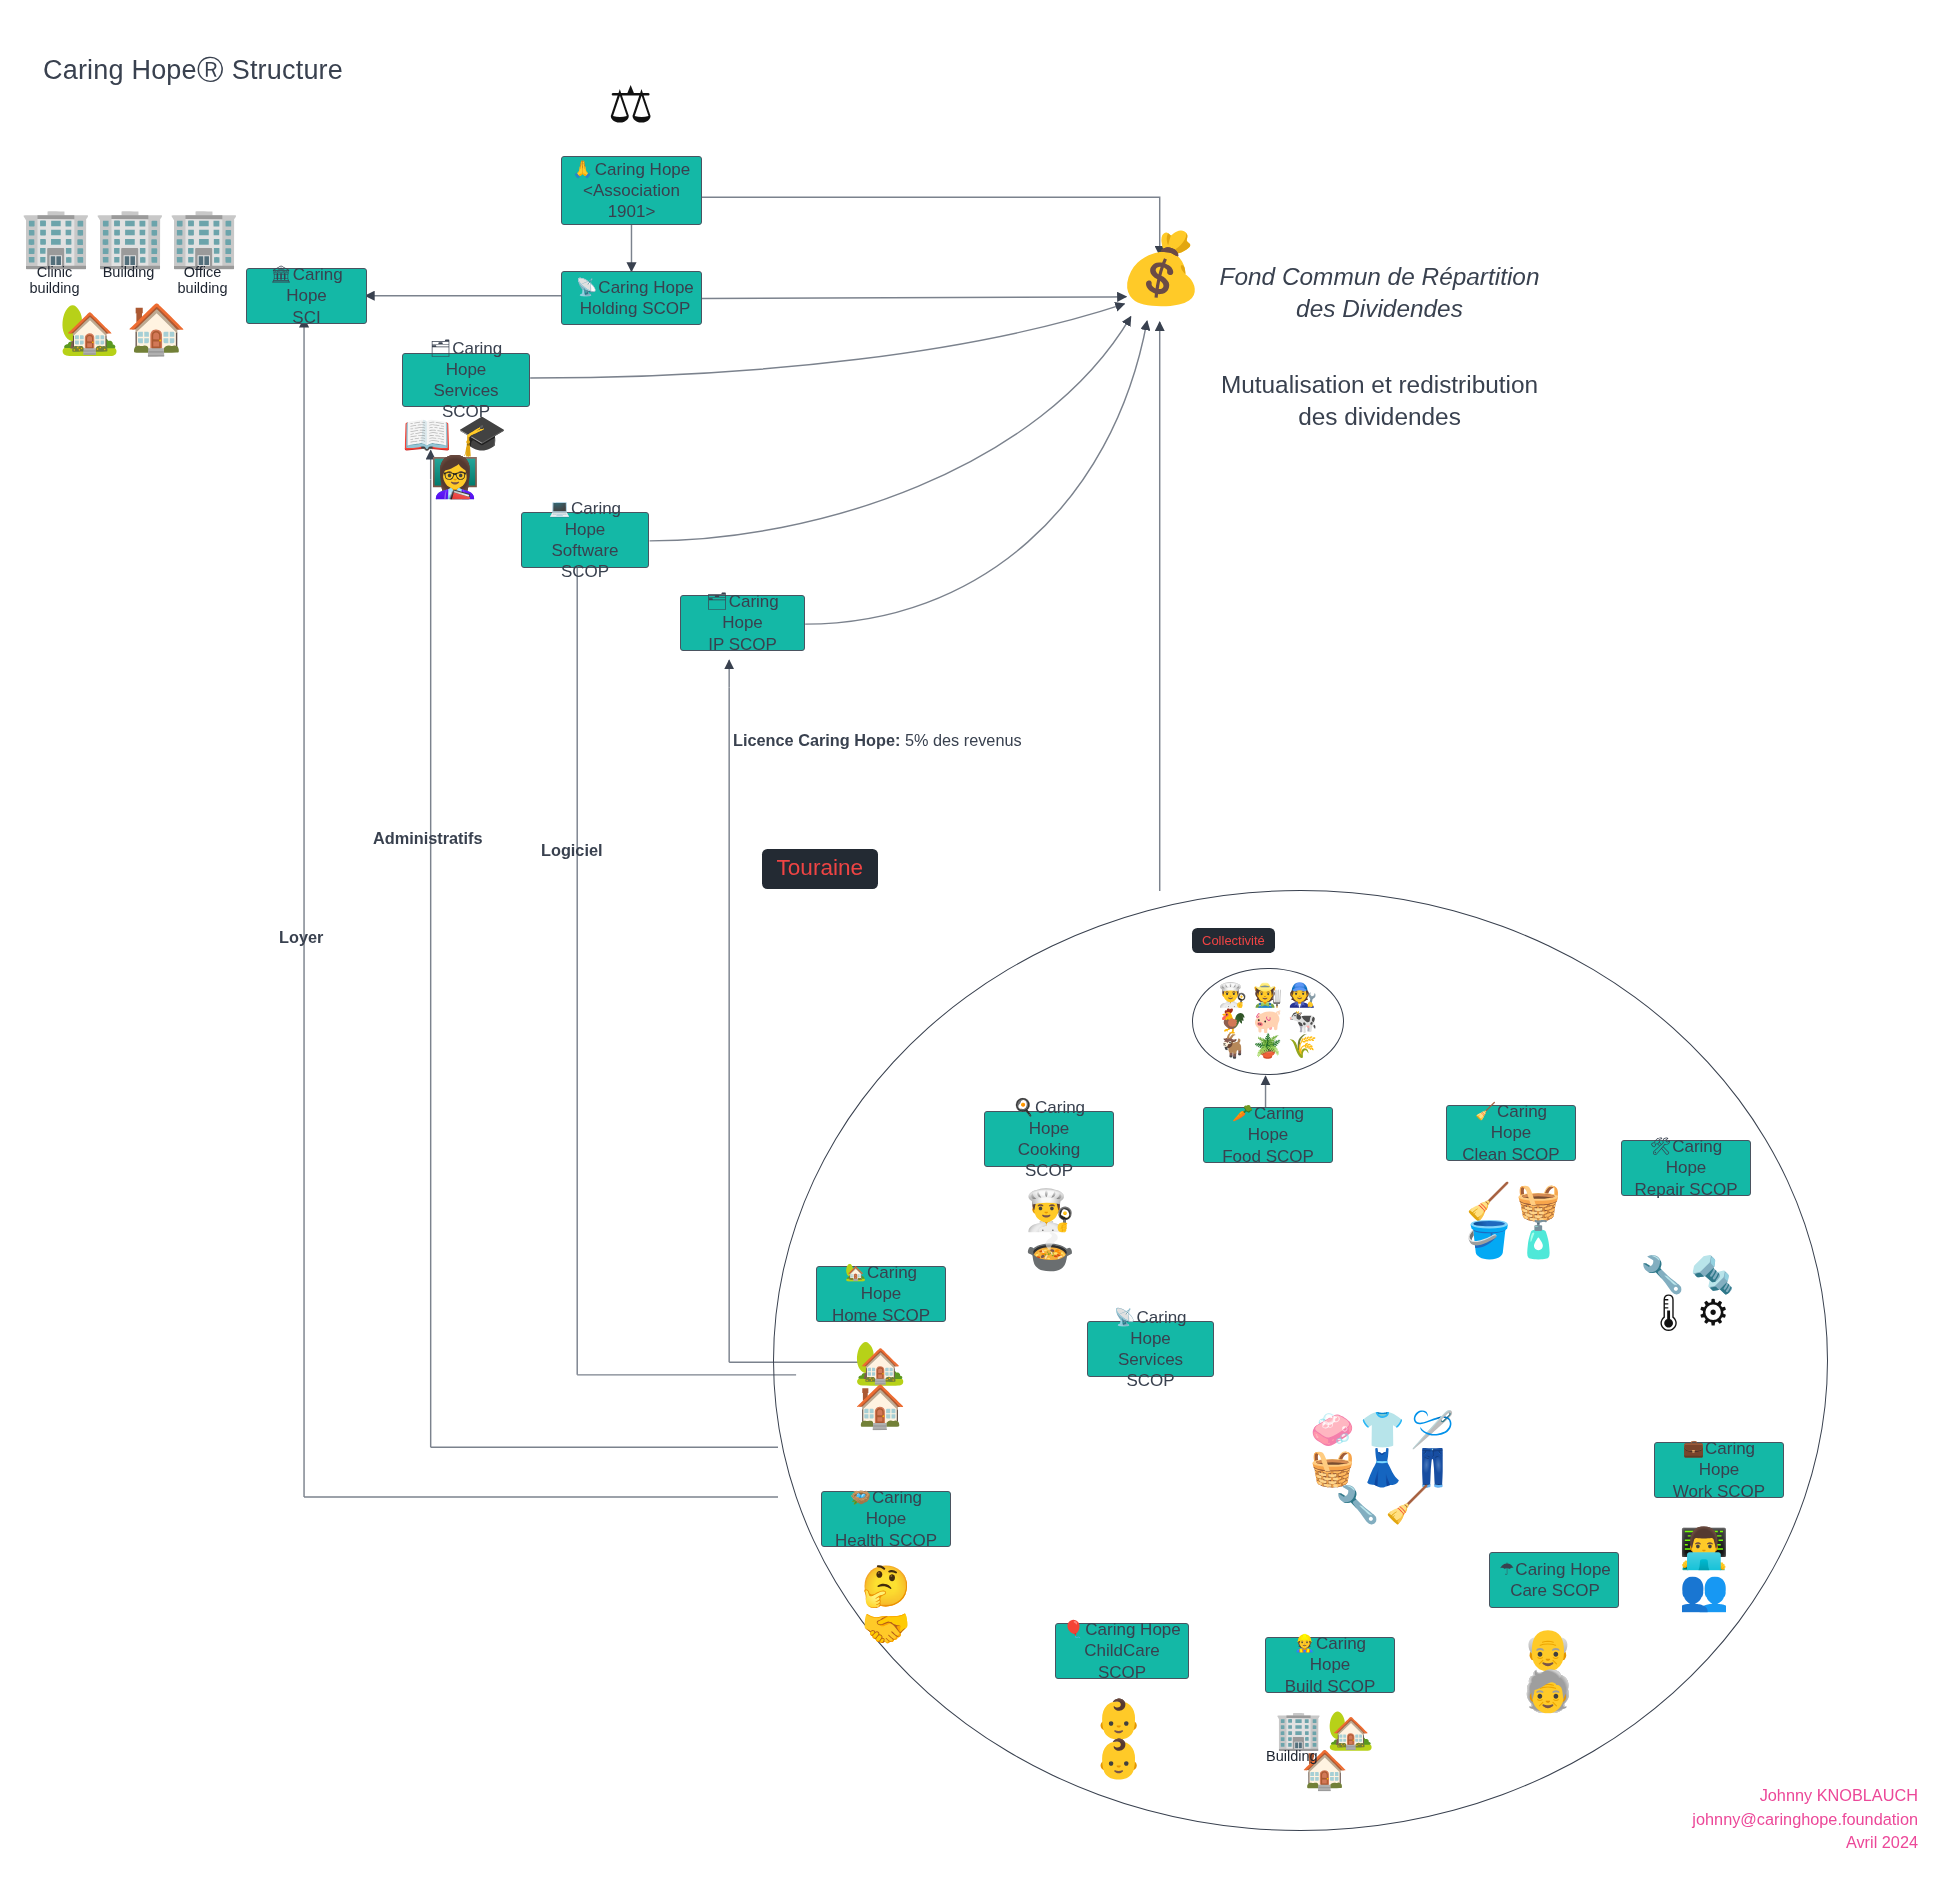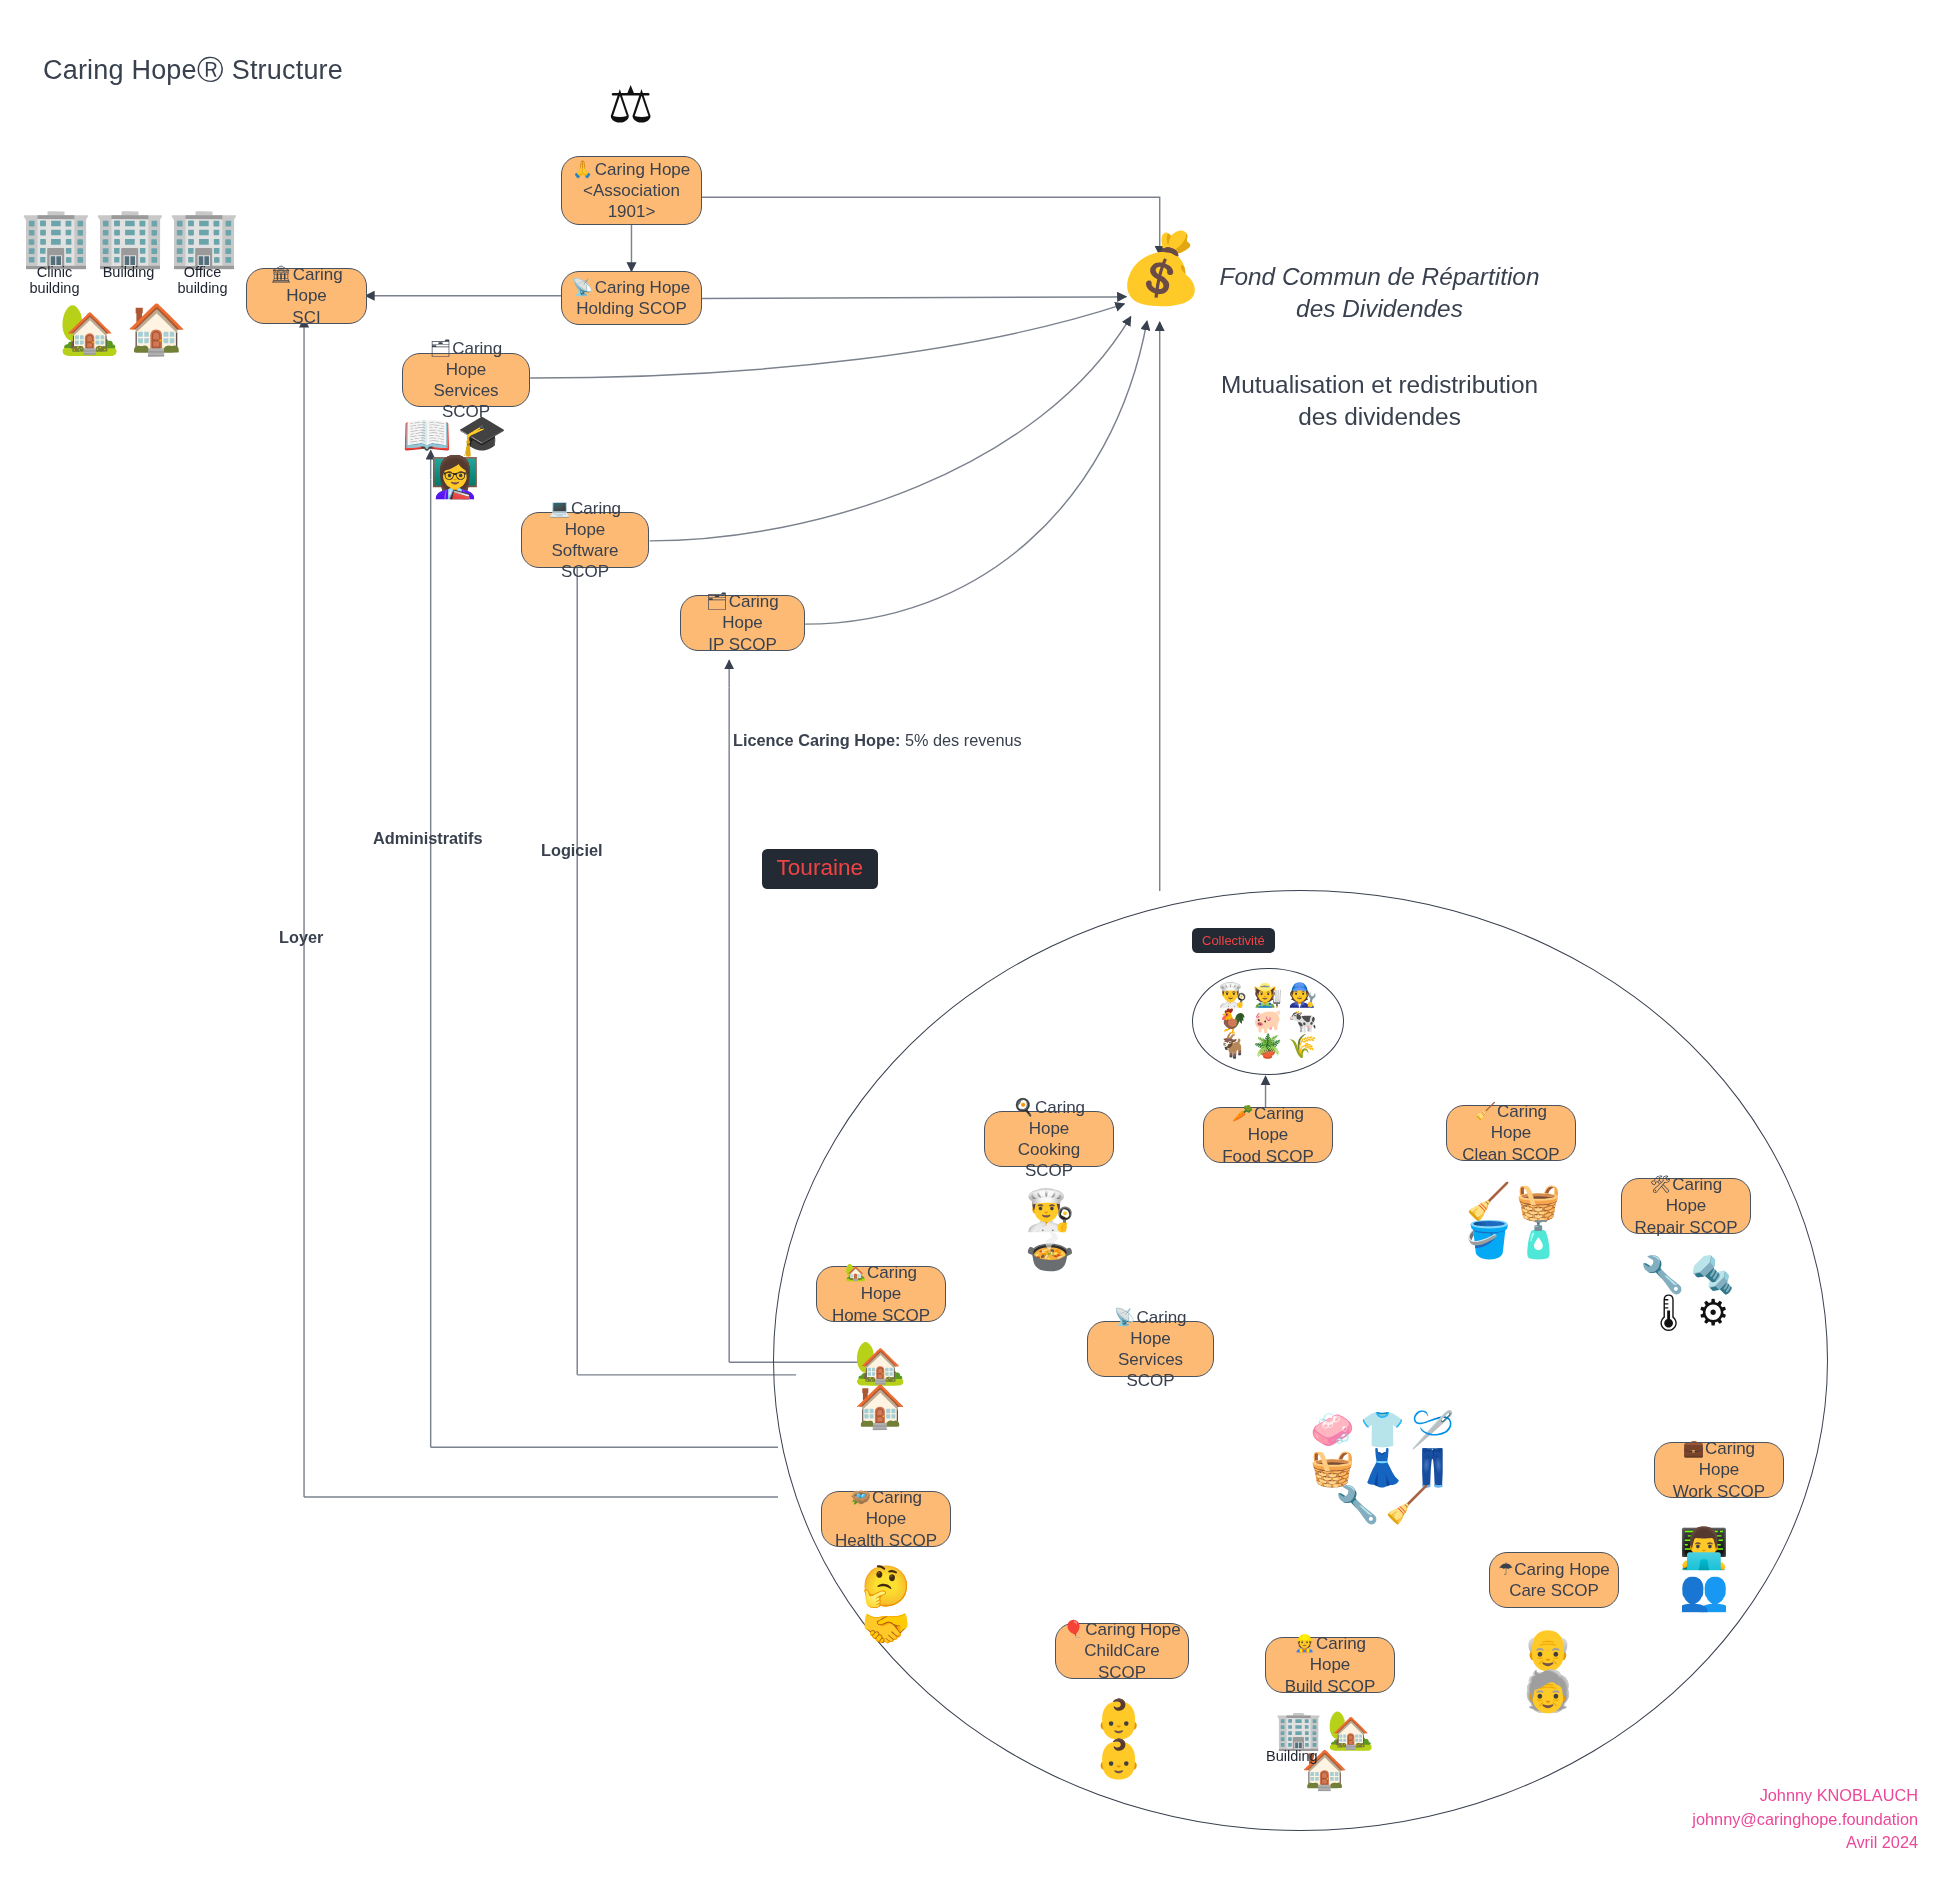--- a/index.html
+++ b/index.html
@@ -21,26 +21,26 @@
   #edges {
     position: absolute;
     left: 0; top: 0;
     width: 1954px;
     height: 1885px;
     pointer-events: none;
   }
   .node {
     position: absolute;
     box-sizing: border-box;
-    background: #fdba74;
+    background: #14b8a6;
     border: 1.4px solid #4a5360;
-    border-radius: 18px;
+    border-radius: 3px;
     display: flex;
     align-items: center;
-    justify-content: center;
+    justify-content: flex-end;
     text-align: center;
     color: #39414f;
     font-size: 17px;
     line-height: 1.25;
     padding: 3.6px 7.2px;
   }
   .node .emo {
     font-size: 17px;
     margin-right: 0.9px;
   }
@@ -311,21 +311,21 @@
       <span>Clean SCOP</span>
     </div>
   </div>
   <div class="iconrow" style="left:1460px; top:1183px; width:107px; font-size:36px;">
     <span class="glyph">🧹</span>
     <span class="glyph">🧺</span>
     <span class="glyph">🪣</span>
     <span class="glyph">🧴</span>
   </div>
 
-  <div class="node" style="left:1621px; top:1178px; width:130px; height:56px;">
+  <div class="node" style="left:1621px; top:1140px; width:130px; height:56px;">
     <div>
       <span class="emo glyph">🛠</span><span>Caring Hope</span><br>
       <span>Repair SCOP</span>
     </div>
   </div>
   <div class="iconrow" style="left:1634px; top:1256px; width:107px; font-size:36px;">
     <span class="glyph">🔧</span>
     <span class="glyph">🔩</span>
     <span class="glyph">🌡</span>
     <span class="glyph">⚙</span>

